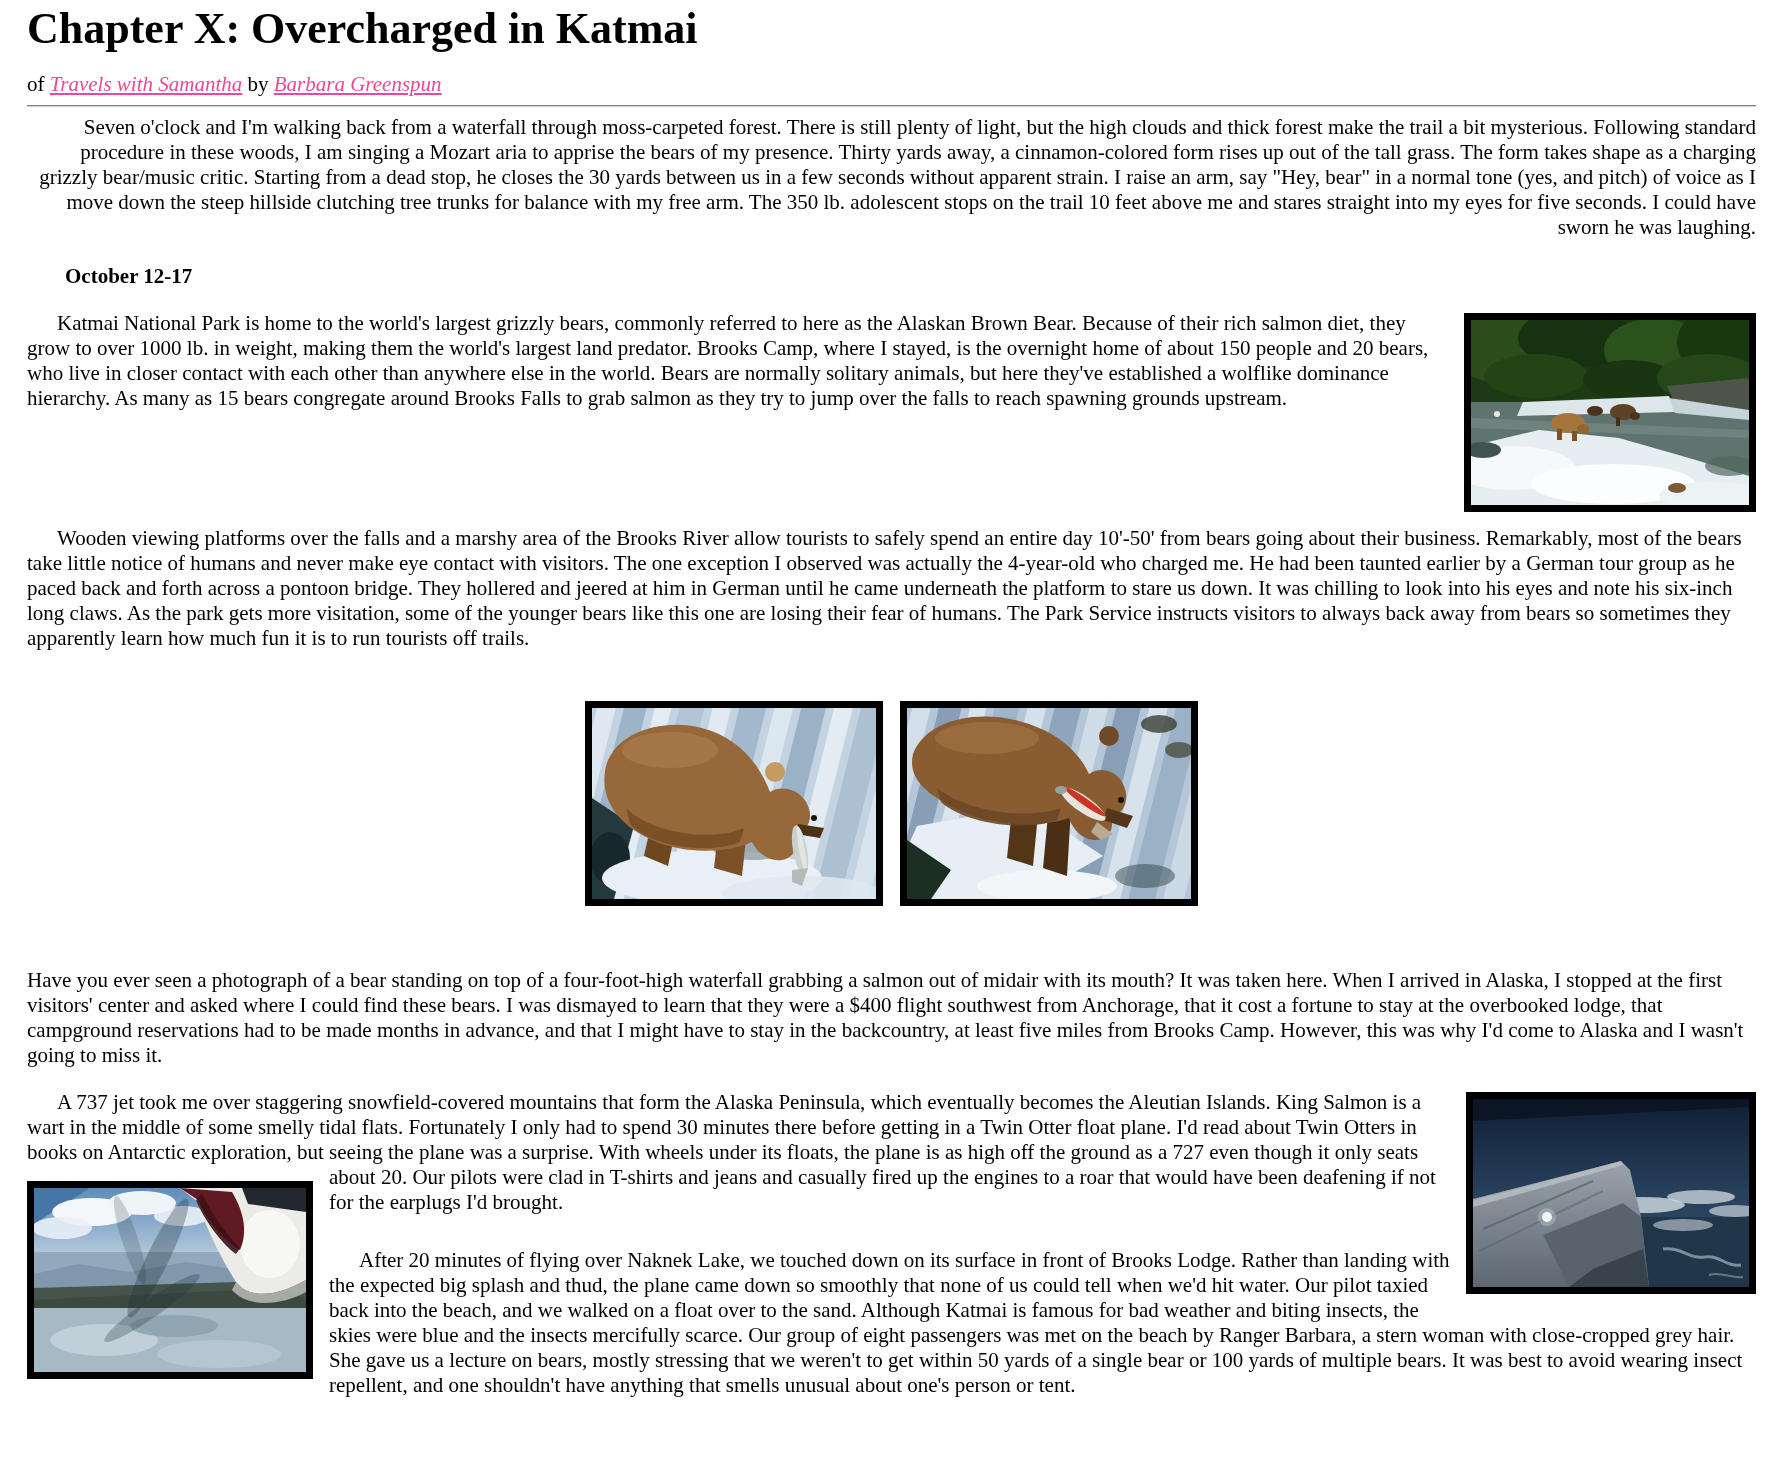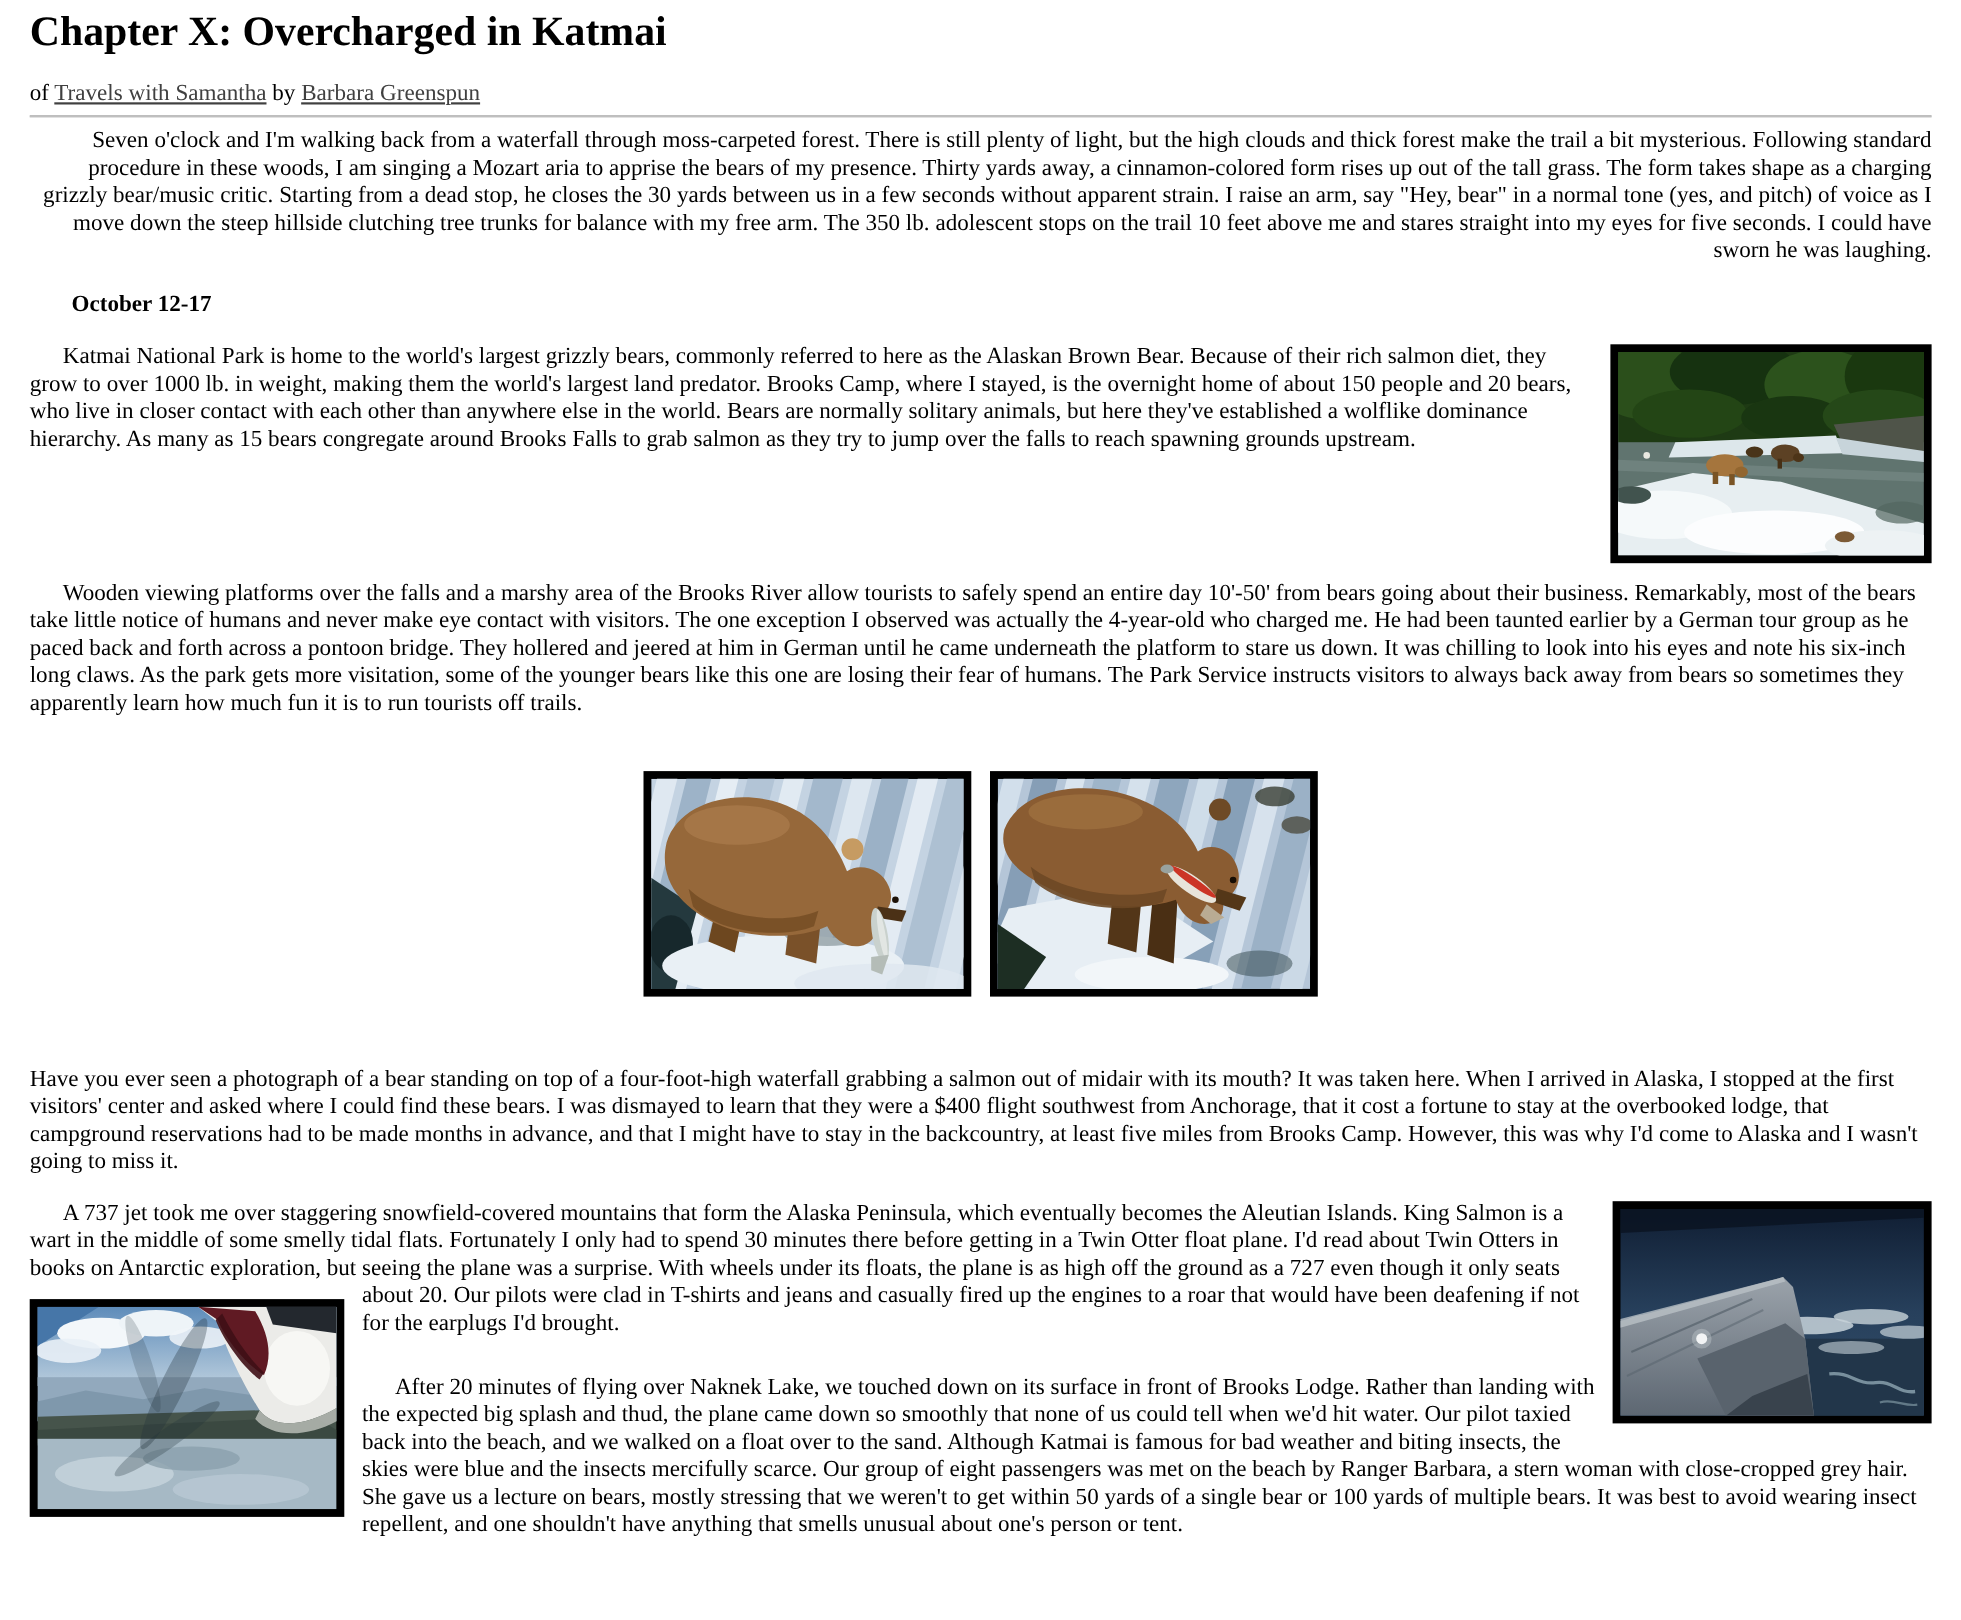--- a/index.html
+++ b/index.html
@@ -5,28 +5,28 @@
   html, body { background:#ffffff; }
   body {
     margin:0;
     padding:10px 27px 18px;
     color:#000000;
     font-family:"Liberation Serif","DejaVu Serif",serif;
     font-size:21px;
     line-height:25px;
   }
   h1 {
-    font-size:38px;
+    font-size:44px;
     line-height:38px;
     margin:0 0 6px;
     font-weight:bold;
   }
   p { margin:22px 0; }
   .byline { margin:24px 0 8px; }
-  a { color:#404040; text-decoration:underline; cursor:pointer; }
+  a { color:#ec4899; text-decoration:underline; cursor:pointer;font-style:italic; }
   hr {
     border:0; height:0;
     border-top:1px solid #7e7e7e;
     border-bottom:1px solid #d4d4d4;
     margin:8px 0;
   }
   p.first { margin-top:6px;text-align:right; }
   .indent { text-indent:30px; }
   .date-heading { font-weight:bold; margin:24px 0 12px 38px; }
   .clear-right { clear:right; }

